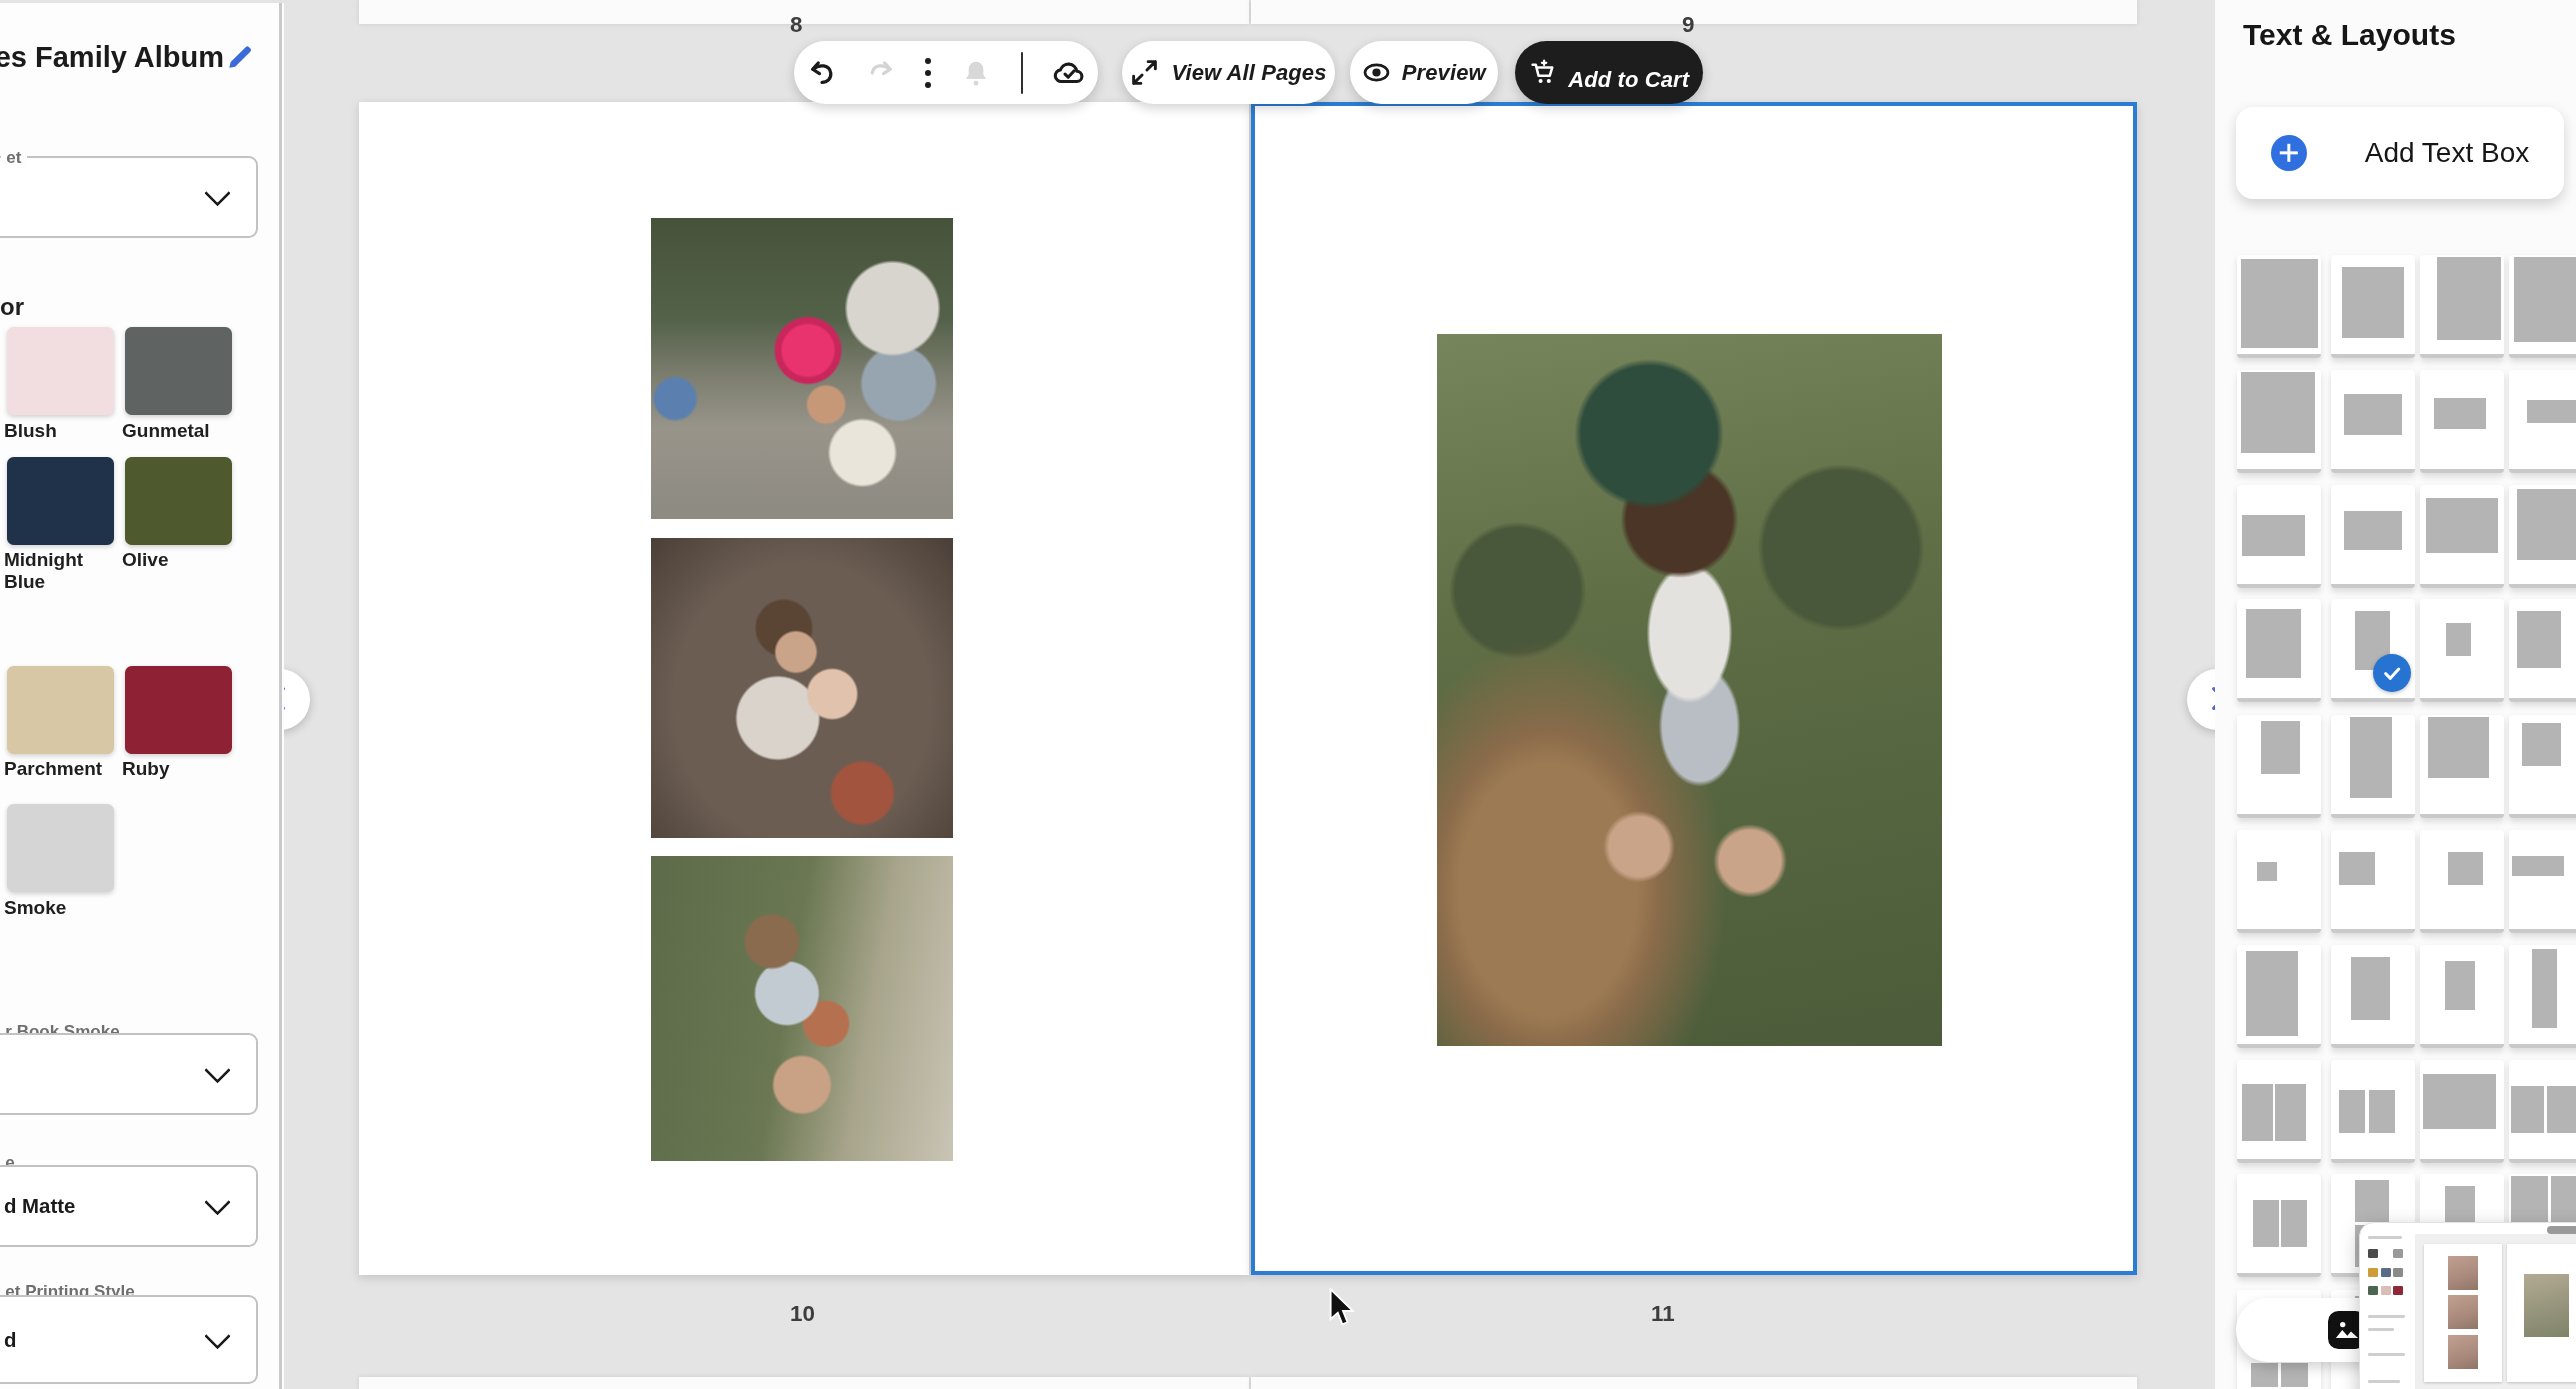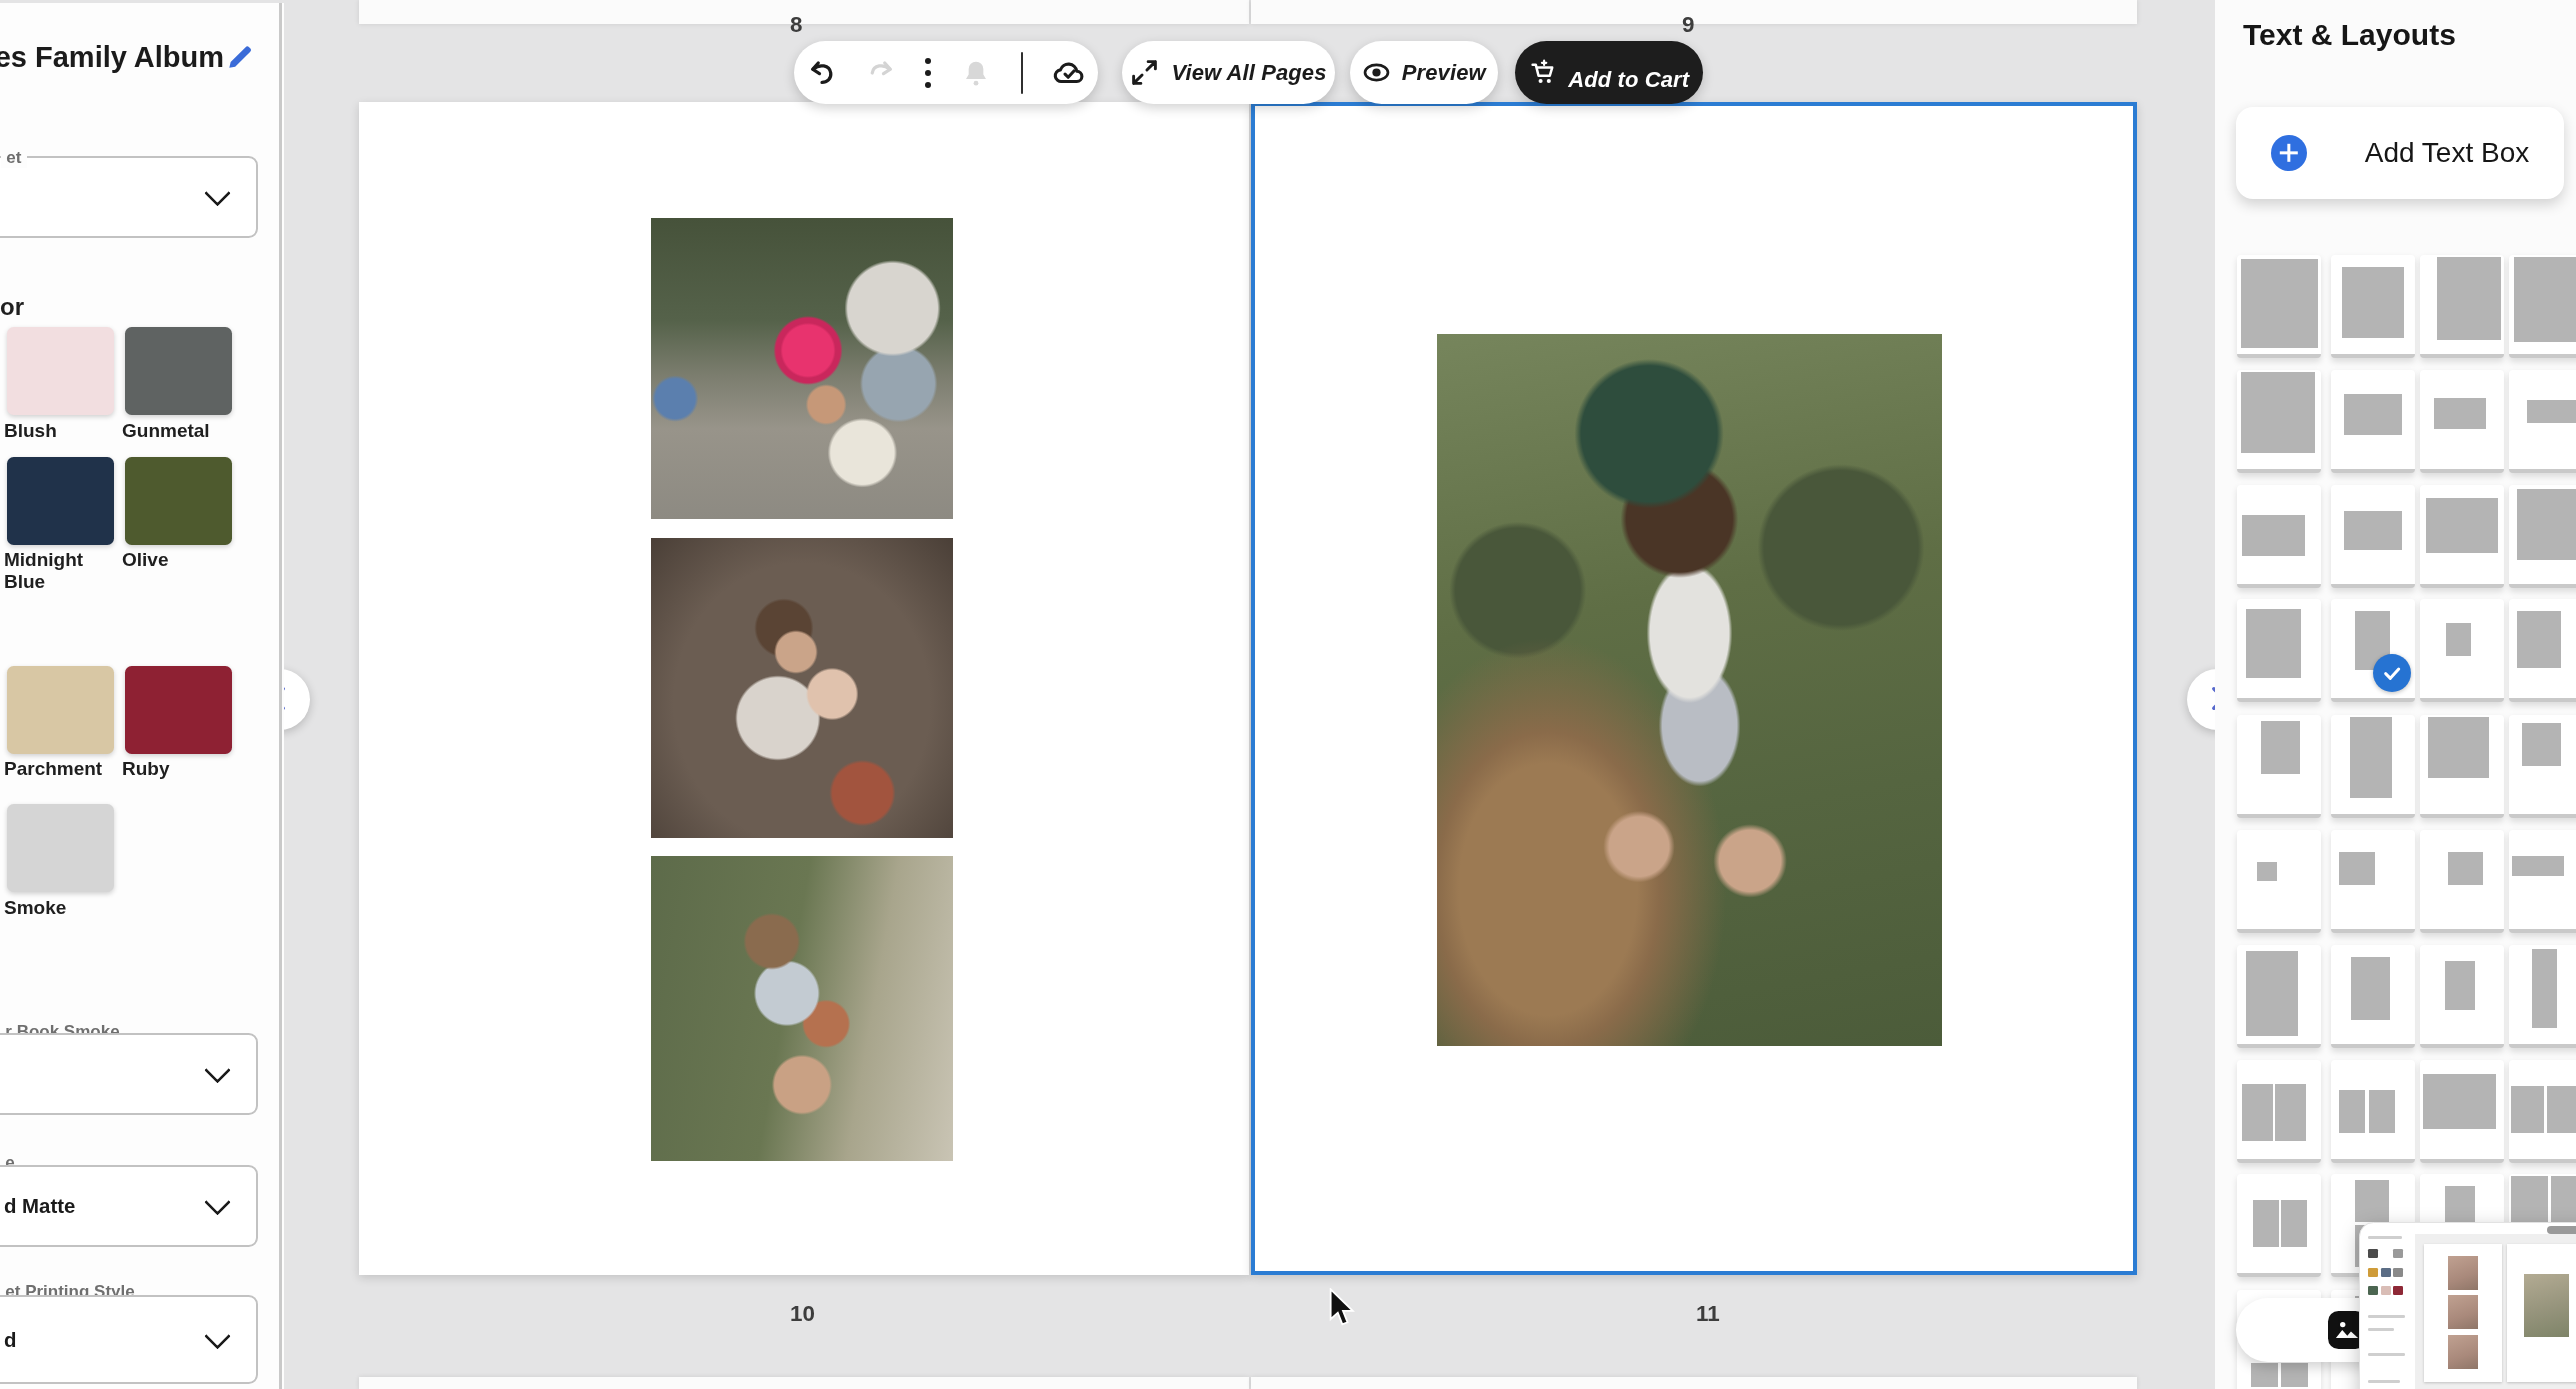--- a/index.html
+++ b/index.html
@@ -124,21 +124,21 @@
 <div id="root">
 
   <div class="strip" style="left:359px;top:0;width:890px;height:24px;"></div>
   <div class="strip" style="left:1251px;top:0;width:886px;height:24px;"></div>
   <div class="strip" style="left:359px;top:1377px;width:890px;height:12.5px;"></div>
   <div class="strip" style="left:1251px;top:1377px;width:886px;height:12.5px;"></div>
 
   <div class="page-num" style="left:790px;top:12px;">8</div>
   <div class="page-num" style="left:1682px;top:12px;">9</div>
   <div class="page-num" style="left:790px;top:1301px;">10</div>
-  <div class="page-num" style="left:1696px;top:1301px;">11</div>
+  <div class="page-num" style="left:1651px;top:1301px;">11</div>
 
   <div class="page page-left">
     <div class="photo photo-1"></div>
     <div class="photo photo-2"></div>
     <div class="photo photo-3"></div>
   </div>
   <div class="page page-right">
     <div class="photo photo-4"></div>
   </div>
 

